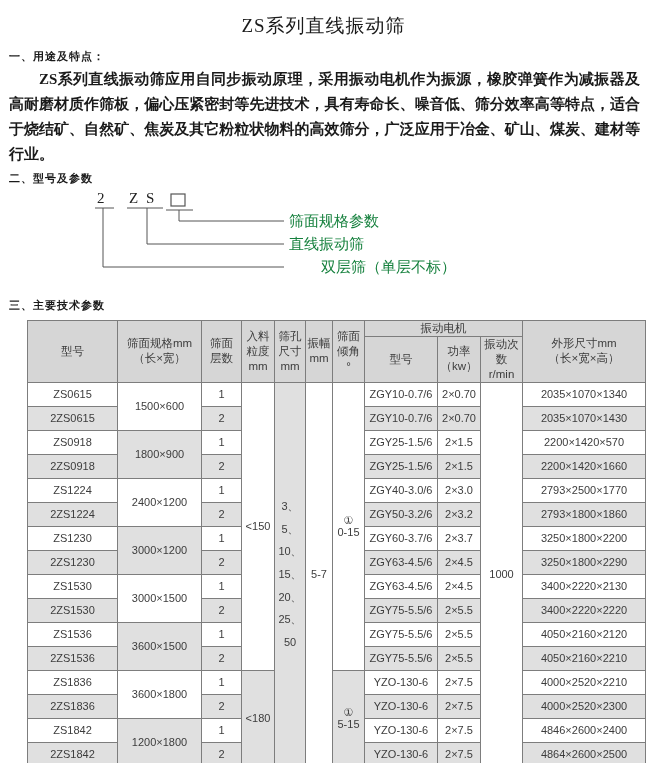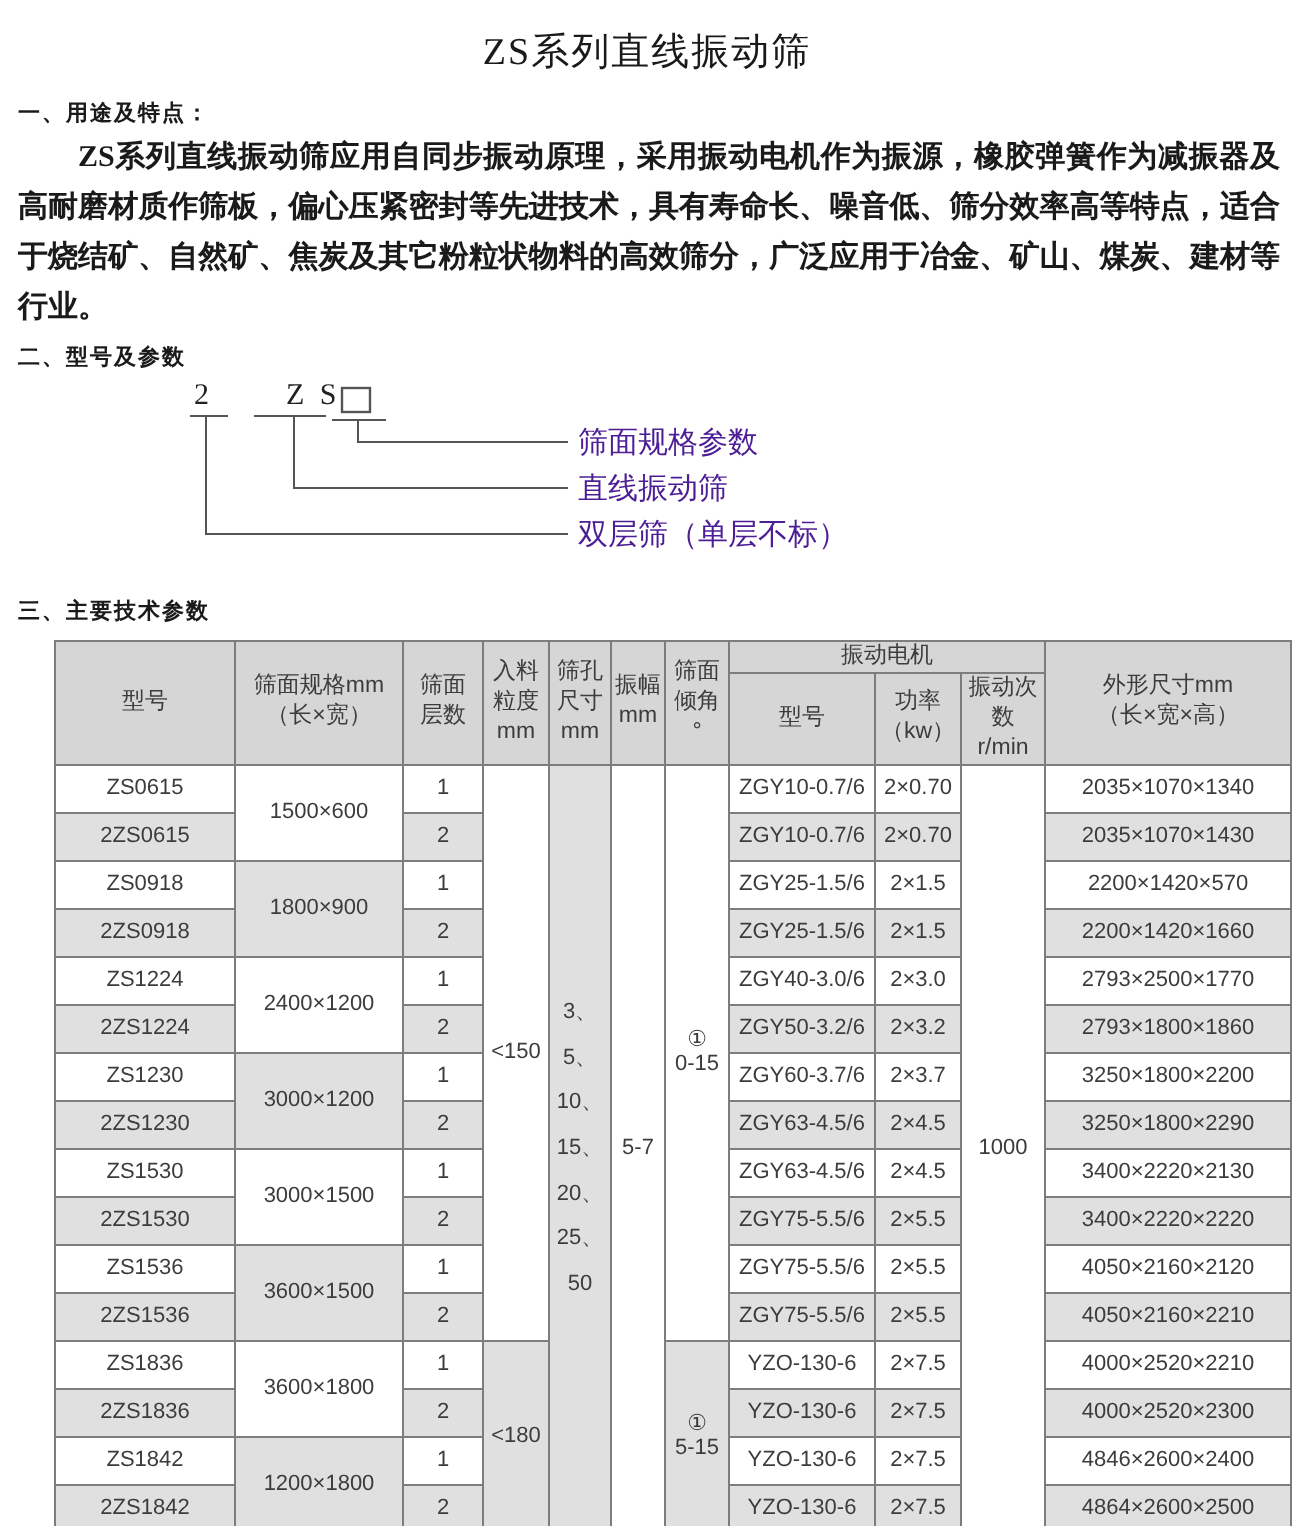--- a/index.html
+++ b/index.html
@@ -29,29 +29,29 @@
     margin:3px 7px 0 9px;
     font-weight:bold;
   }
   
   .diagram{position:relative;height:100px;margin-top:2px;}
   .code-char{
     position:absolute;font-family:"Liberation Serif", serif;font-size:15px;
     color:#222;letter-spacing:2px;
   }
   .code-digit{left:97px;top:2px;}
-  .code-letters{left:129px;top:2px;margin-left:14px;}
+  .code-letters{left:129px;top:2px;}
   .diagram-svg{position:absolute;left:0;top:0;}
   .code-label{
-    position:absolute;left:289px;font-size:15px;color:#4c1d95;
+    position:absolute;left:289px;font-size:15px;color:#15803d;
     font-family:Liberation Serif, serif;white-space:nowrap;
   }
   .code-label.l0{top:24px;}
   .code-label.l1{top:47px;}
-  .code-label.l2{top:70px;}
+  .code-label.l2{top:70px;margin-left:32px;}
   
   .params-table{
     margin:7px 0 0 27px;border-collapse:collapse;table-layout:fixed;width:618px;
     font-family:"Liberation Sans", sans-serif;font-size:11px;color:var(--table-ink);
     text-align:center;
   }
   .params-table th,.params-table td{
     border:1px solid var(--border);padding:0 1px;vertical-align:middle;
     overflow:hidden;
   }

